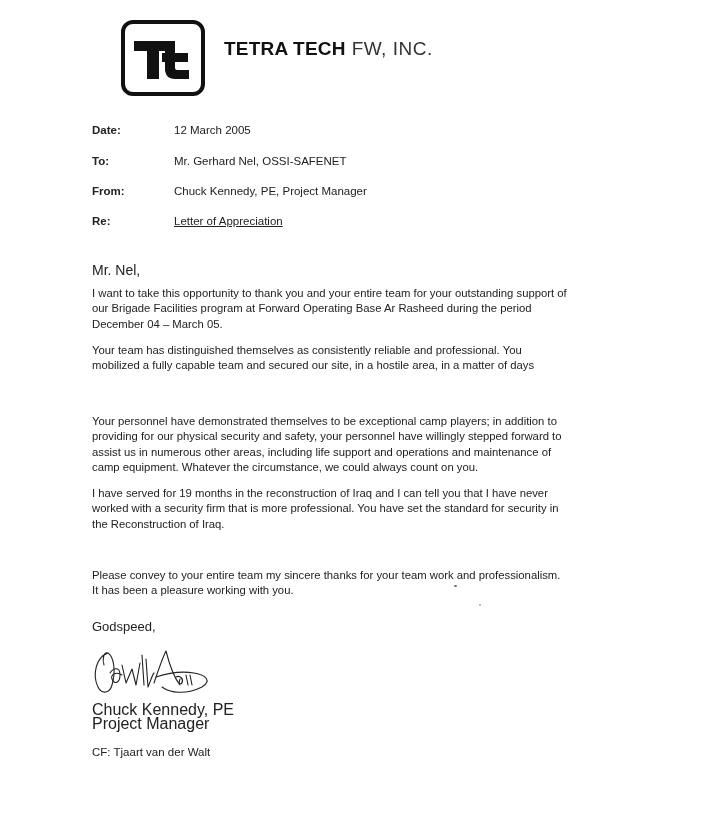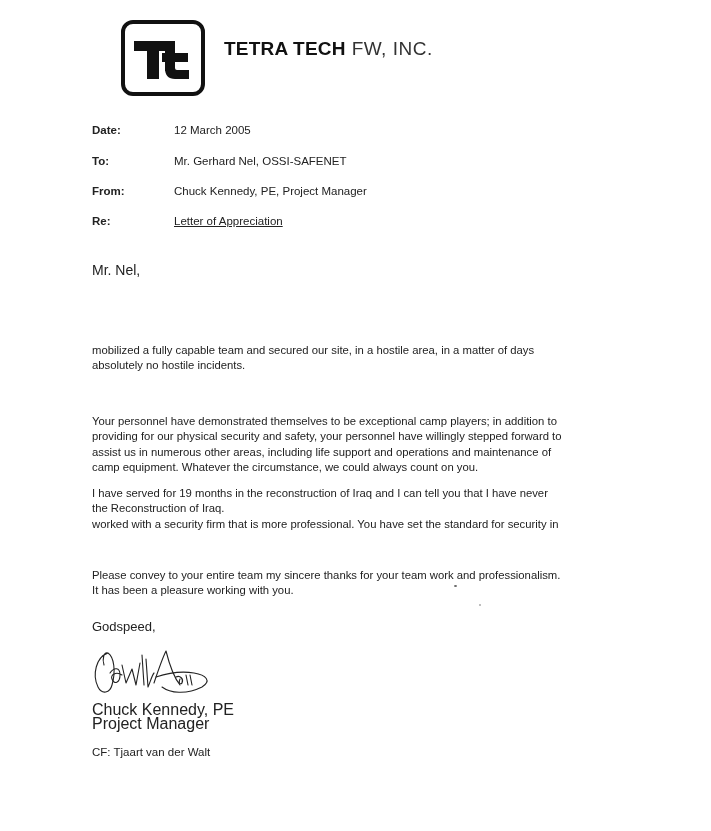--- a/index.html
+++ b/index.html
@@ -74,37 +74,42 @@
     <span class="memo-label">From:</span>
     <span class="memo-value">Chuck Kennedy, PE, Project Manager</span>
   </div>
   <div class="memo-row" style="top:215px;">
     <span class="memo-label">Re:</span>
     <span class="memo-value underline">Letter of Appreciation</span>
   </div>
 
   <div class="salutation">Mr. Nel,</div>
 
+  <div class="body-text" style="top:286px;">
+    <span class="line">I want to take this opportunity to thank you and your entire team for your outstanding support of</span>
+    <span class="line">our Brigade Facilities program at Forward Operating Base Ar Rasheed during the period</span>
+    <span class="line">December 04 – March 05.</span>
+  </div>
 
   <div class="body-text" style="top:343px;">
+    <span class="line">Your team has distinguished themselves as consistently reliable and professional.  You</span>
     <span class="line">mobilized a fully capable team and secured our site, in a hostile area, in a matter of days</span>
-    <span class="line">absolutely no hostile incidents.</span>
   </div>
 
   <div class="body-text" style="top:414px;">
     <span class="line">Your personnel have demonstrated themselves to be exceptional camp players; in addition to</span>
     <span class="line">providing for our physical security and safety, your personnel have willingly stepped forward to</span>
     <span class="line">assist us in numerous other areas, including life support and operations and maintenance of</span>
     <span class="line">camp equipment.  Whatever the circumstance, we could always count on you.</span>
   </div>
 
   <div class="body-text" style="top:486px;">
     <span class="line">I have served for 19 months in the reconstruction of Iraq and I can tell you that I have never</span>
+    <span class="line">worked with a security firm that is more professional.  You have set the standard for security in</span>
     <span class="line">the Reconstruction of Iraq.</span>
-    <span class="line">worked with a security firm that is more professional.  You have set the standard for security in</span>
   </div>
 
   <div class="body-text" style="top:543px;margin-top:25px;">
     <span class="line">Please convey to your entire team my sincere thanks for your team work and professionalism.</span>
     <span class="line">It has been a pleasure working with you.</span>
   </div>
 
   <div class="speck" style="left:454px; top:585px; width:3px; height:2px;"></div>
   <div class="speck" style="left:479px; top:604px; width:2px; height:2px; background:#aaa;"></div>
 

